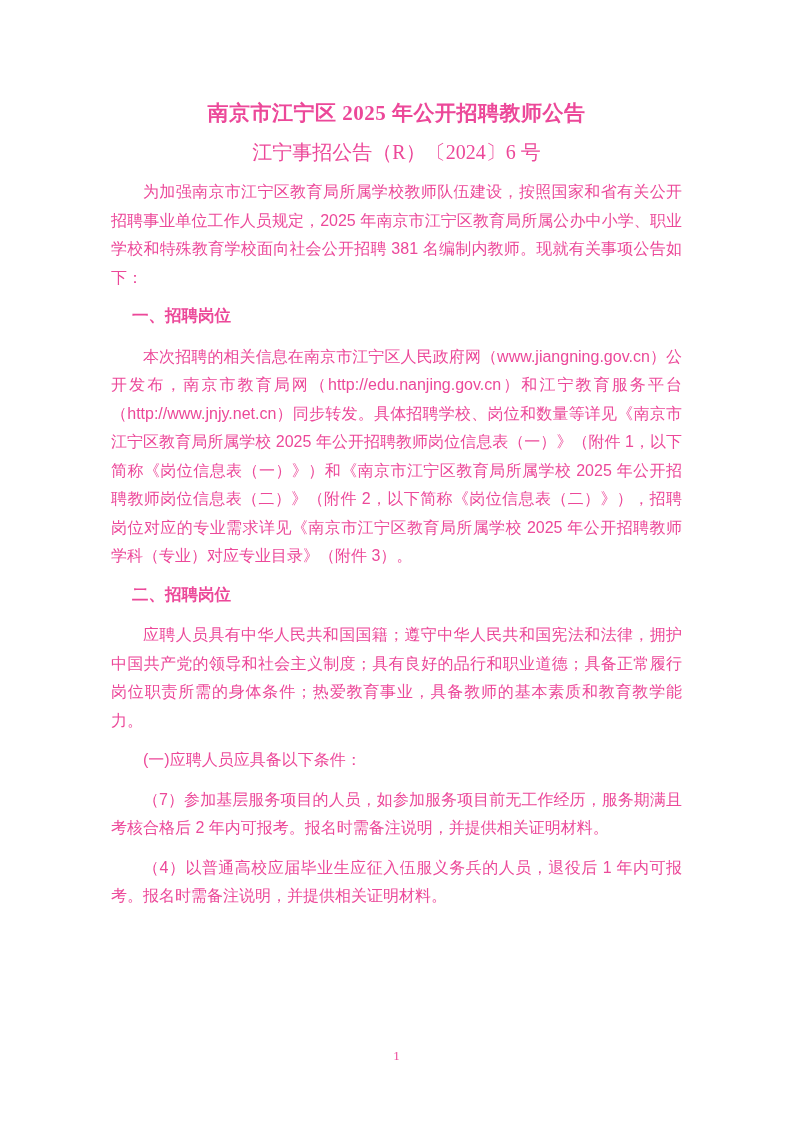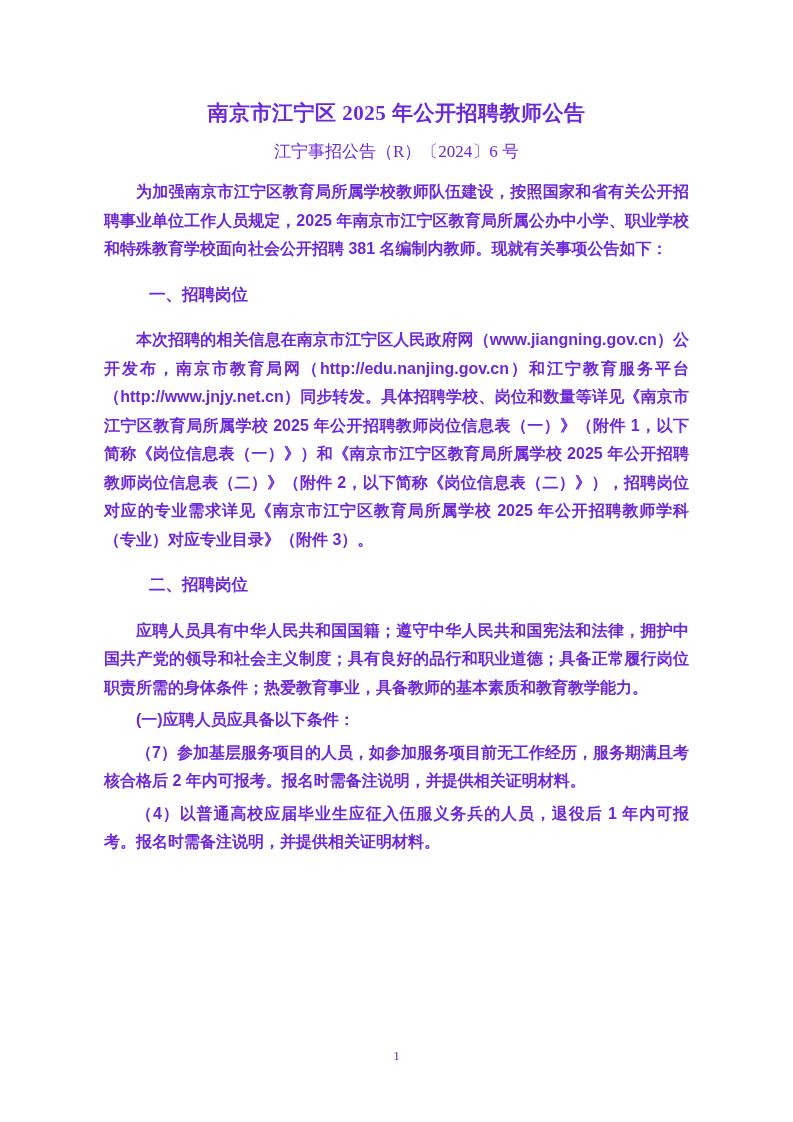--- a/index.html
+++ b/index.html
@@ -6,54 +6,53 @@
     margin: 0;
     padding: 0;
     background: #ffffff;
   }
   .page {
     position: relative;
     width: 793px;
     height: 1122px;
     margin: 0 auto;
     background: #ffffff;
-    color: #6d28d9;
+    color: #ec4899;
     box-sizing: border-box;
     padding: 98px 100px 0 100px;
     overflow: hidden;
   }
   .doc-title {
     margin: 0;
     text-align: center;
     font-family: "Liberation Serif", "DejaVu Serif", serif;
     font-weight: bold;
     font-size: 21px;
     line-height: 30px;
     letter-spacing: 0.5px;
   }
   .doc-number {
     margin: 12px 0 14px 0;
     text-align: center;
     font-family: "Liberation Serif", "DejaVu Serif", serif;
-    font-size: 17px;
+    font-size: 20px;
     line-height: 24px;
   }
   .para {
-    margin: 4px;
+    margin: 11px;
     font-family: "Liberation Sans", "DejaVu Sans", serif;
     font-size: 16px;
     line-height: 28.5px;
     text-align: justify;
     text-indent: 32px;
     word-break: break-word;
-    font-weight: bold;
   }
   .heading {
-    margin: 17px;
-    font-family: Liberation Serif, serif;
+    margin: 0;
+    font-family: Liberation Mono, monospace;
     font-weight: bold;
     font-size: 16.5px;
     line-height: 28.5px;
     text-indent: 32px;
   }
   .page-footer {
     position: absolute;
     left: 0;
     bottom: 58px;
     width: 100%;

